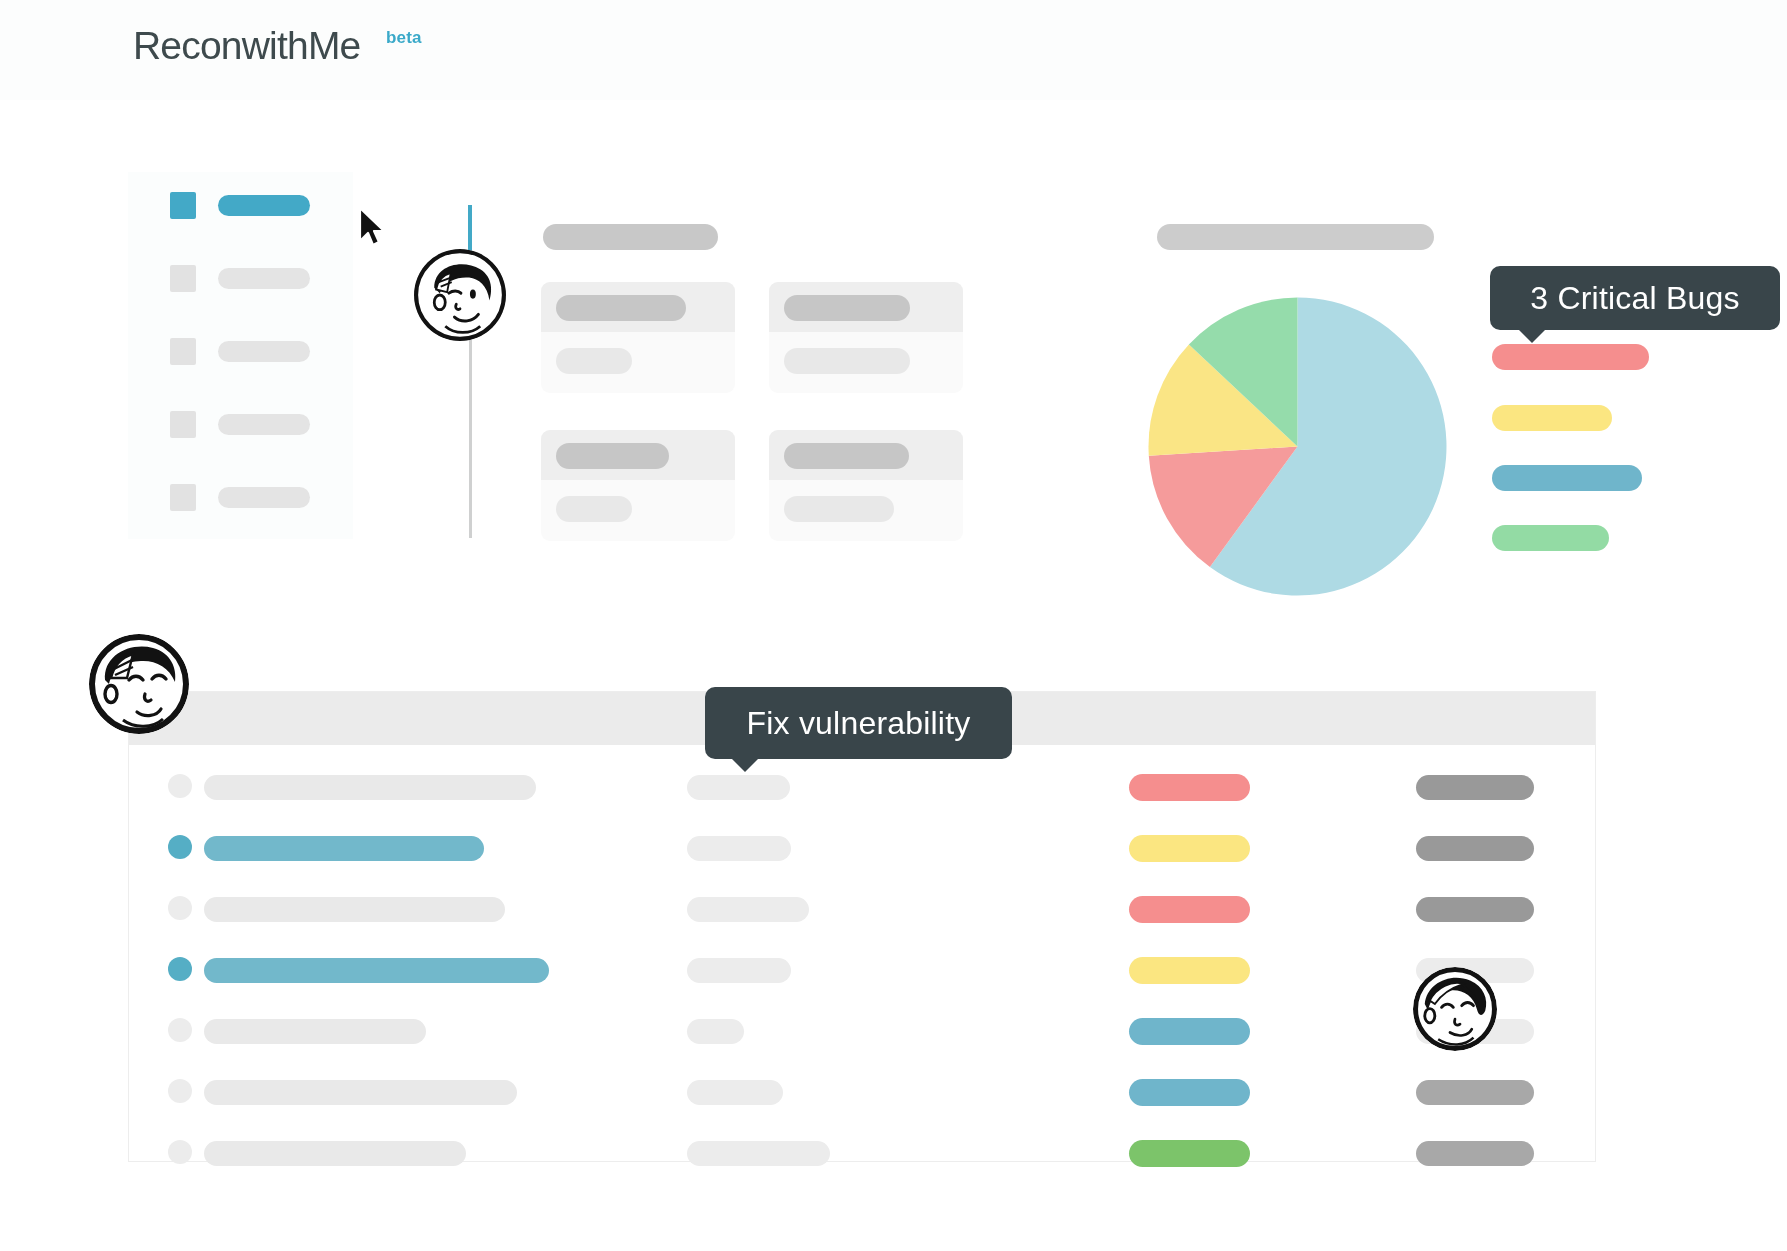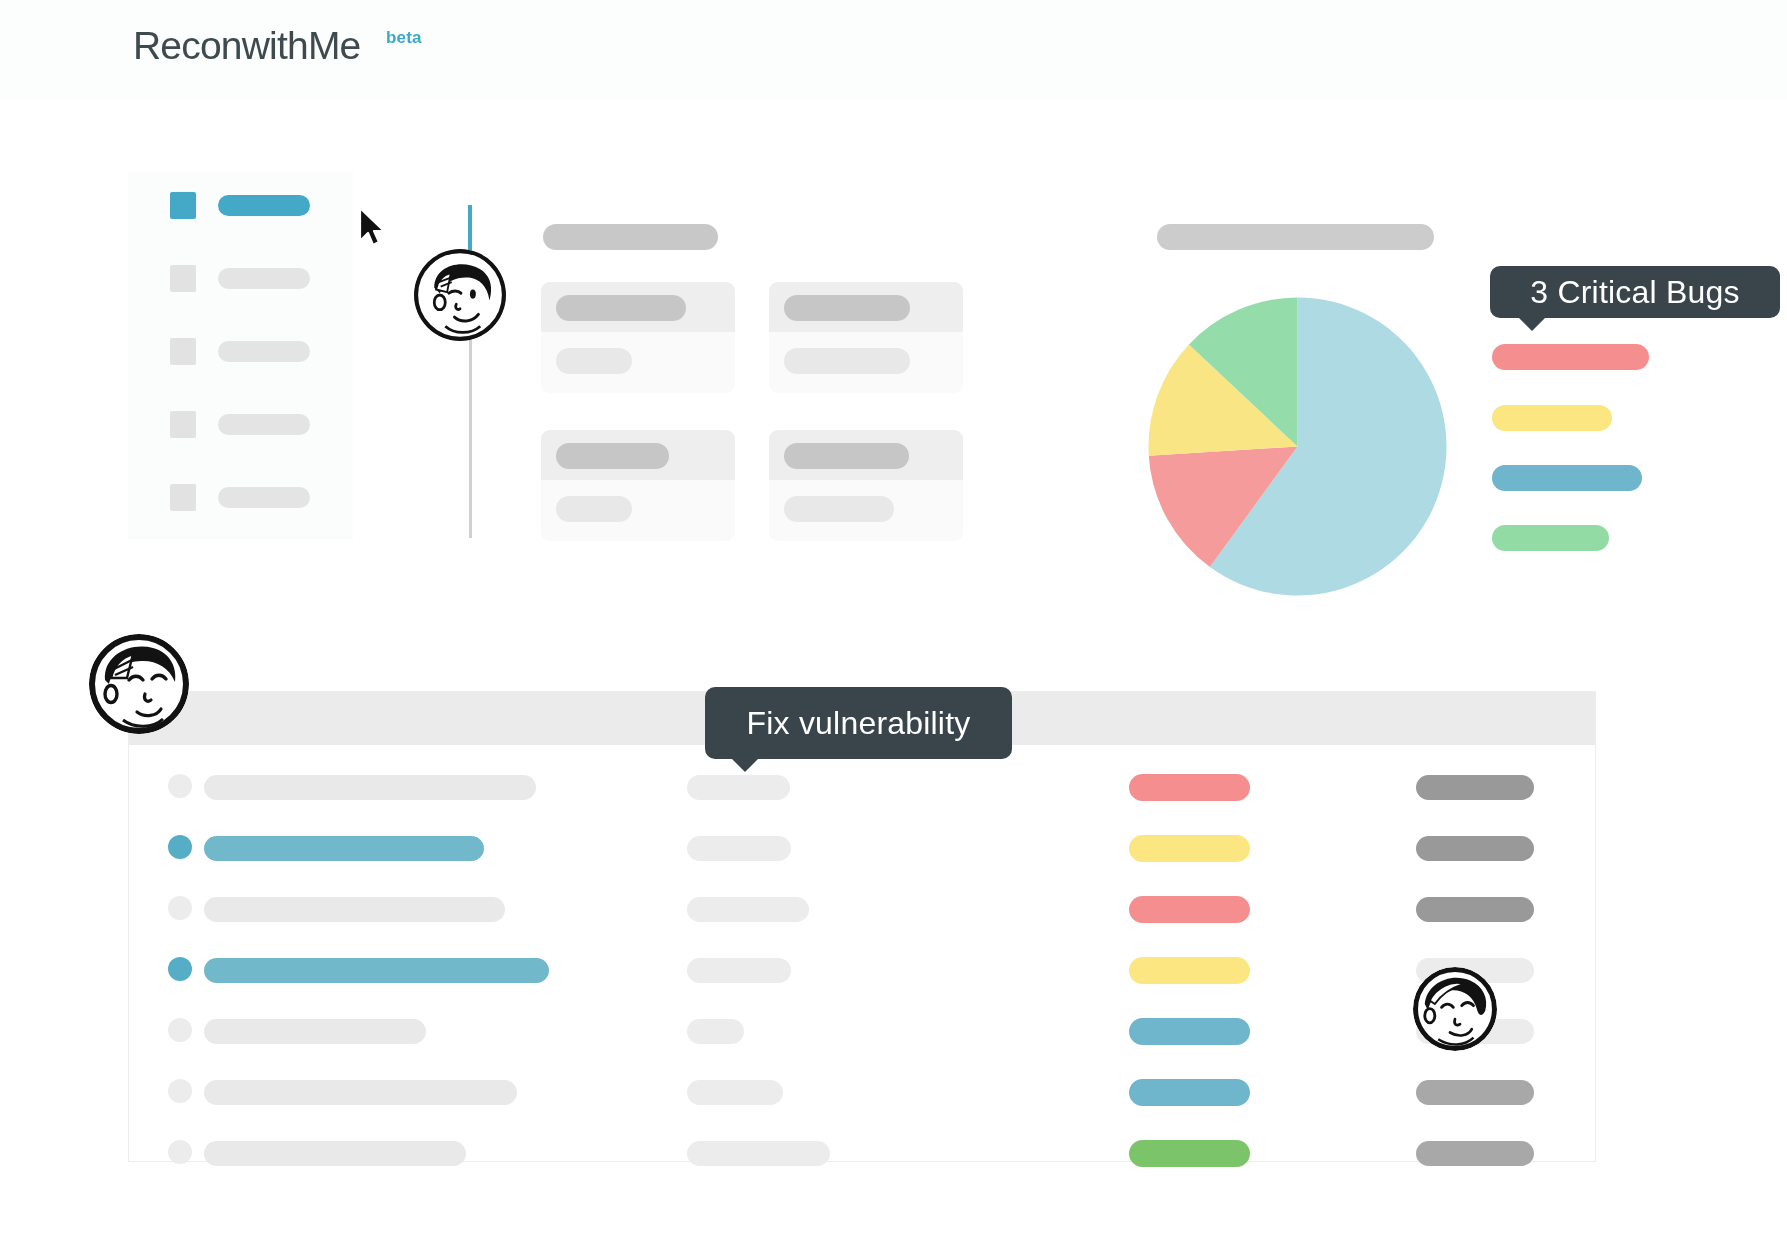--- a/index.html
+++ b/index.html
@@ -115,21 +115,21 @@
     border-right: 14px solid transparent;
     border-top: 14px solid #39454a;
   }
   #tip-add {
     left: 393px; top: 140px;
     width: 318px; height: 72px;
   }
   #tip-add .tail { left: 30px; }
   #tip-bugs {
     left: 1490px; top: 266px;
-    width: 290px; height: 52px;
+    width: 290px; height: 64px;
   }
   #tip-bugs .tail { left: 28px; }
   #tip-fix {
     left: 705px; top: 687px;
     width: 307px; height: 72px;
   }
   #tip-fix .tail { left: 26px; }
 
   
   .avatar {

